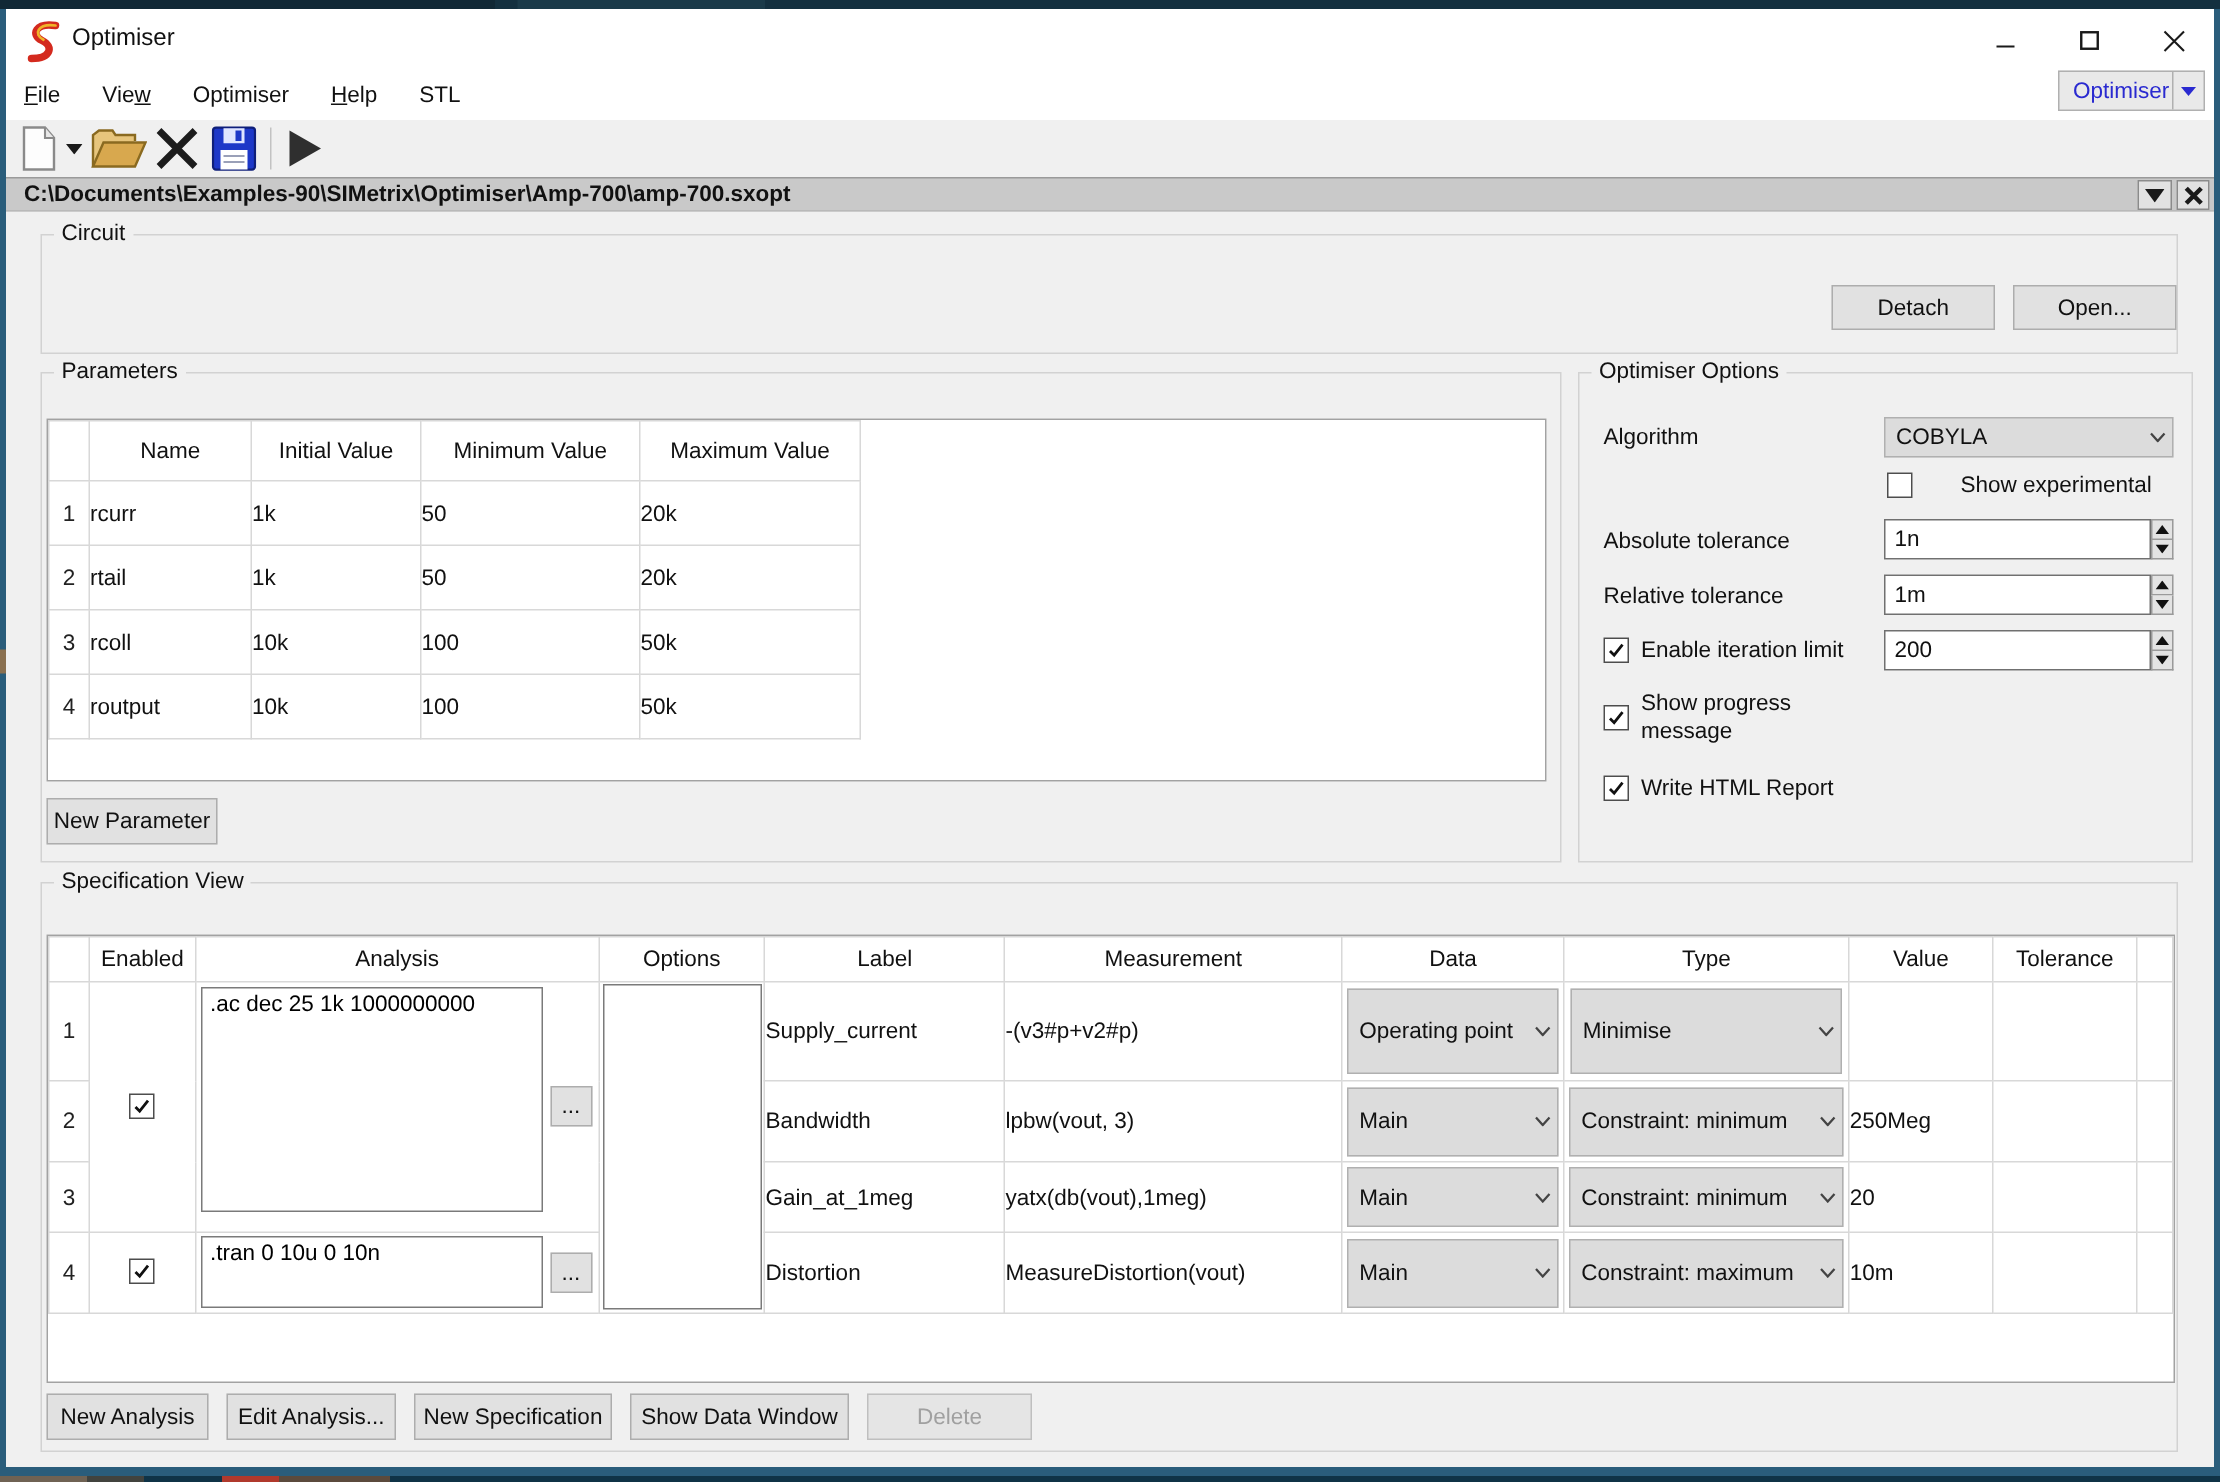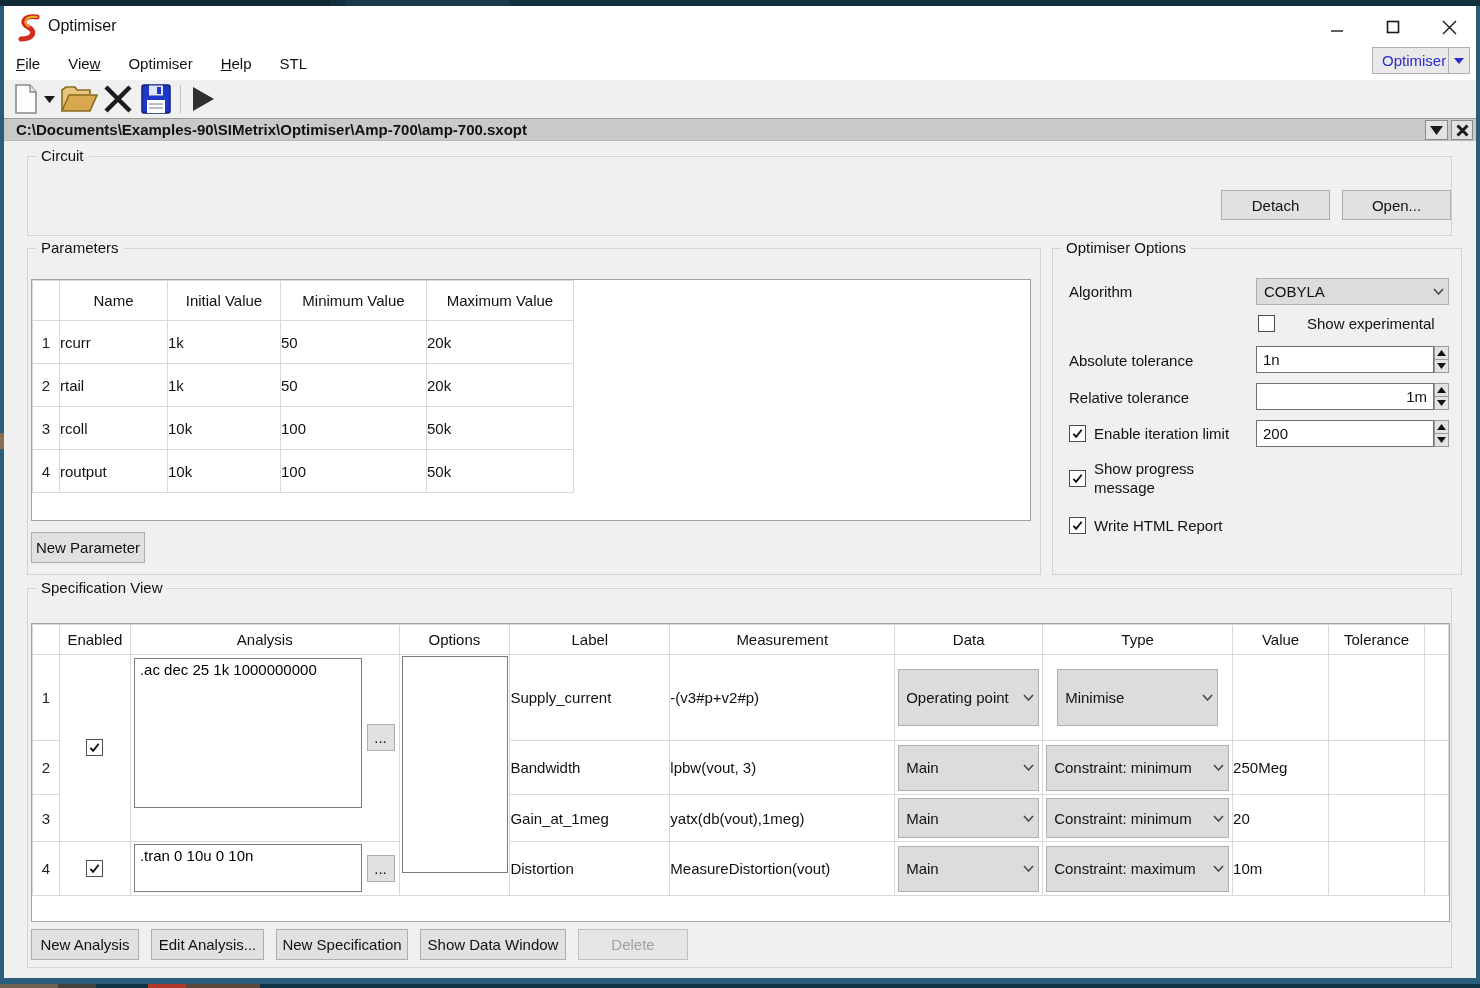--- a/index.html
+++ b/index.html
@@ -288,21 +288,21 @@
           </svg>
         </span>
       <span class="spin-btn">
           <svg width="9" height="6" viewBox="0 0 9 6">
             <polygon points="0,0 9,0 4.5,6" fill="#111"></polygon>
           </svg>
         </span>
     </div>
 
     <span class="opt-label" style="left:16px;top:140px;">Relative tolerance</span>
-    <input class="edit" style="left: 203px; top: 134px; width: 178px; height: 27px; text-align: right;" value="1m">
+    <input class="edit" style="left: 203px; top: 134px; width: 178px; height: 27px;" value="1m">
     <div class="spin" style="left:381px;top:134px;height:27px;">
       <span class="spin-btn">
           <svg width="9" height="6" viewBox="0 0 9 6">
             <polygon points="4.5,0 9,6 0,6" fill="#111"></polygon>
           </svg>
         </span>
       <span class="spin-btn">
           <svg width="9" height="6" viewBox="0 0 9 6">
             <polygon points="0,0 9,0 4.5,6" fill="#111"></polygon>
           </svg>
@@ -405,21 +405,21 @@
             <div class="dd" style="height:57px;margin:3px;">
               <span class="dd-label">Operating point</span>
               <span class="dd-chev">
                     <svg width="11" height="7" viewBox="0 0 11 7">
                       <polyline points="1,1 5.5,6 10,1" fill="none" stroke="#444" stroke-width="1.5"></polyline>
                     </svg>
                   </span>
             </div>
           </td>
           <td>
-            <div class="dd" style="height:57px;margin:14px;align-items:center;">
+            <div class="dd" style="height:57px;margin:4px;align-items:center;">
               <span class="dd-label">Minimise</span>
               <span class="dd-chev">
                     <svg width="11" height="7" viewBox="0 0 11 7">
                       <polyline points="1,1 5.5,6 10,1" fill="none" stroke="#444" stroke-width="1.5"></polyline>
                     </svg>
                   </span>
             </div>
           </td>
           <td class="cell-text"></td>
           <td class="cell-text"></td>

